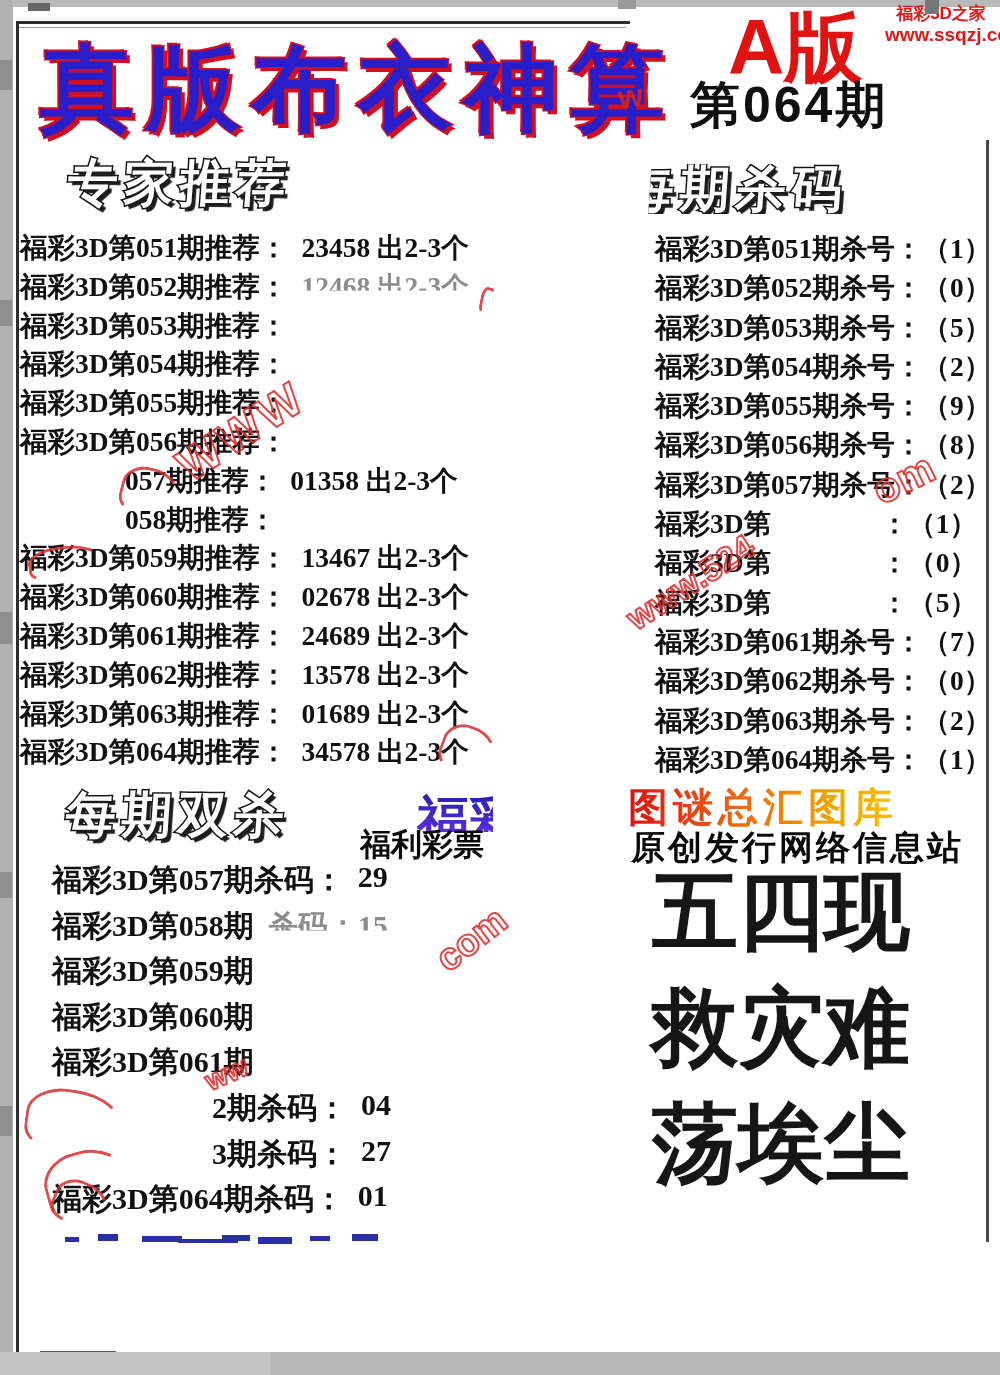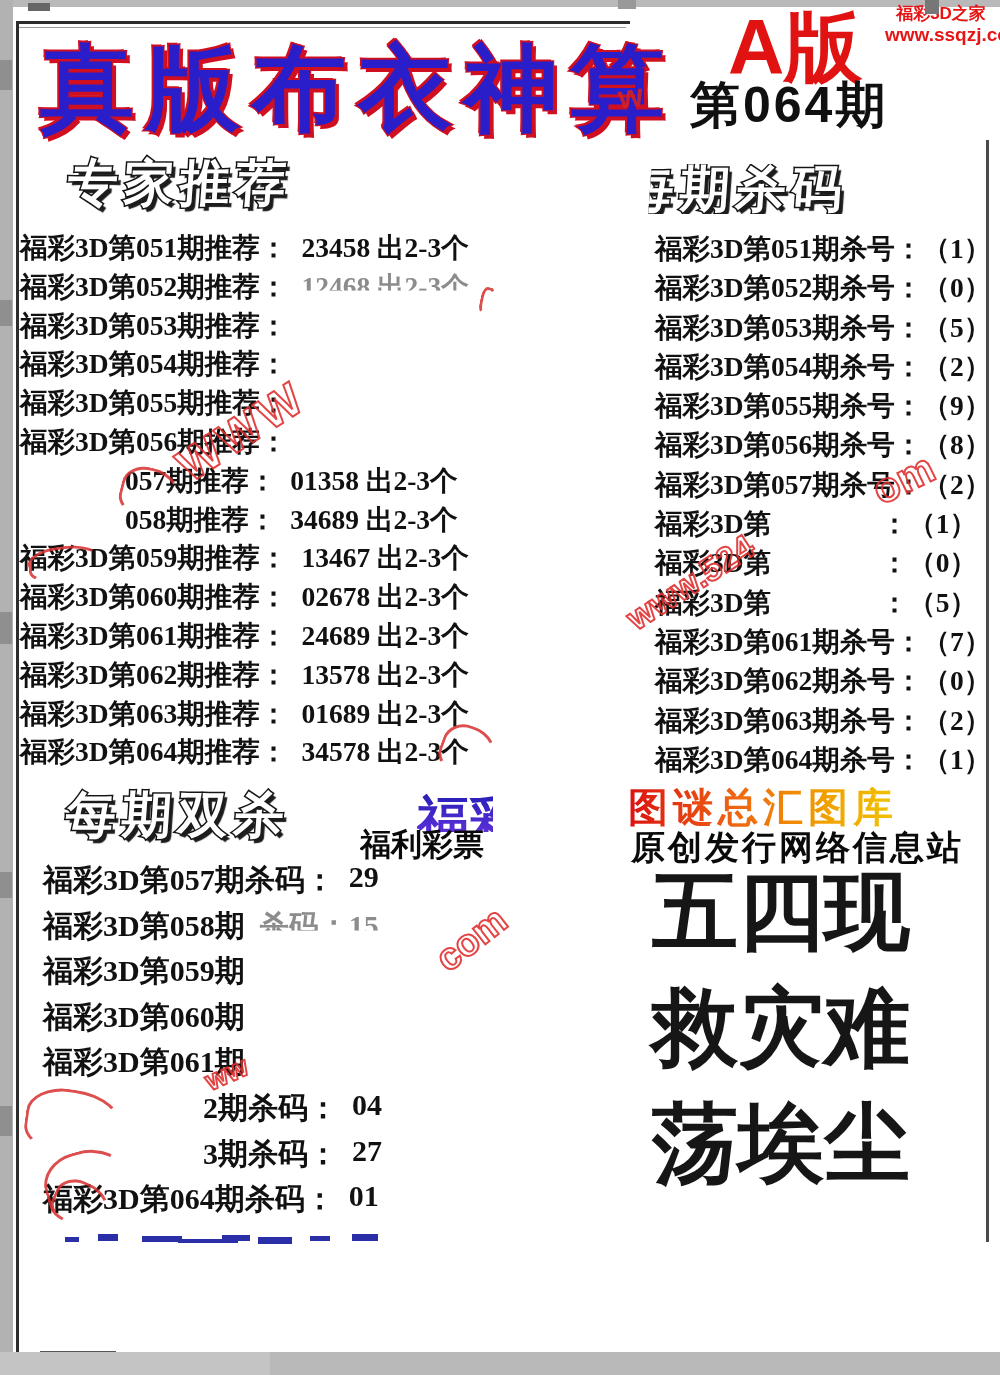--- a/index.html
+++ b/index.html
@@ -35,21 +35,21 @@
   .h-dk{left:66px;top:790px;}
 
   
   .rows{position:absolute;}
   .row{display:flex;align-items:flex-start;white-space:nowrap;color:#111;
        font-family:"Liberation Serif","DejaVu Serif",serif;font-weight:600;}
   .expert-rows{left:20px;top:230px;width:465px;}
   .expert-rows .row{height:38.8px;font-size:27.5px;}
   .kill-rows{left:655px;top:231px;width:322px;}
   .kill-rows .row{height:39.3px;font-size:27.5px;justify-content:space-between;}
-  .dk-rows{left:43px;top:860px;width:432px;}
+  .dk-rows{left:52px;top:860px;width:432px;}
   .dk-rows .row{height:45.6px;font-size:30px;}
   .gap{margin-left:14px;}
   .indent-a{margin-left:105px;}
   .indent-b{margin-left:160px;}
   .faded{color:#8c8c8c;
          -webkit-mask-image:linear-gradient(to bottom,#000 0%,#000 58%,transparent 62%);
                  mask-image:linear-gradient(to bottom,#000 0%,#000 58%,transparent 62%);text-align:center;}
 
   
   .part-blue{left:417px;top:786px;width:76px;height:46px;overflow:hidden;font-size:52px;font-weight:900;
@@ -118,21 +118,20 @@
     <div class="row">
         <span class="p">福彩3D第056期推荐：</span>
         <span class="gap"></span>
       </div>
     <div class="row">
         <span class="p indent-a">057期推荐：</span>
         <span class="gap">01358 出2-3个</span>
       </div>
     <div class="row">
         <span class="p indent-a">058期推荐：</span>
-        <span class="gap">34689 出2-3个</span>
       </div>
     <div class="row">
         <span class="p">福彩3D第059期推荐：</span>
         <span class="gap">13467 出2-3个</span>
       </div>
     <div class="row">
         <span class="p">福彩3D第060期推荐：</span>
         <span class="gap">02678 出2-3个</span>
       </div>
     <div class="row">

